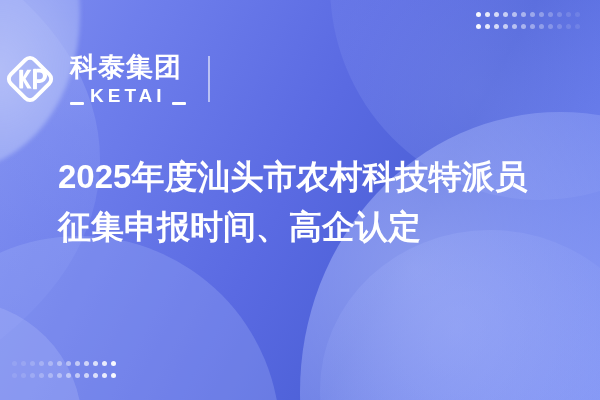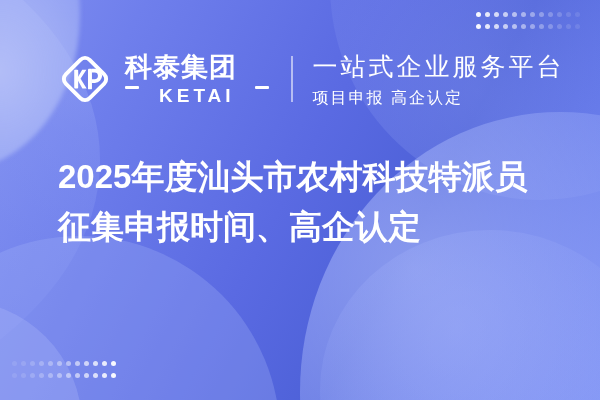--- a/index.html
+++ b/index.html
@@ -84,21 +84,20 @@
   #dots-bottomleft { bottom: 22px; left: 12px; gap: 0; }
   #dots-bottomleft .dot-col { gap: 7px; margin-right: 4px; }
 
   
   .header {
     position: absolute;
     left: 0; right: 0; top: 40px;
     height: 78px;
     display: flex;
     align-items: center;
-    padding-left: 55px;
   }
 
   .logo-mark {
     width: 60px; height: 60px;
     flex: 0 0 60px;
     display: block;
   }
 
   .logo-words {
     margin-left: 10px;
@@ -109,22 +108,22 @@
   .logo-cn {
     font-size: 27px;
     font-weight: bold;
     color: #ffffff;
     letter-spacing: 1px;
     line-height: 1.08;
     white-space: nowrap;
   }
   .logo-en-row {
     display: flex;
-    align-items: flex-start;
-    gap: 20px;
+    align-items: flex-end;
+    gap: 6px;
     margin-top: 3px;
   }
   .logo-rule { width: 14px; height: 3px; background: #ffffff; border-radius: 1px; }
   .logo-en {
     font-size: 19px;
     font-weight: bold;
     color: #ffffff;
     letter-spacing: 4px;
     line-height: 1;
     white-space: nowrap;
@@ -303,21 +302,17 @@
       <div class="logo-cn">科泰集团</div>
       <div class="logo-en-row">
         <span class="logo-rule"></span>
         <span class="logo-en">KETAI</span>
         <span class="logo-rule"></span>
       </div>
     </div>
 
     <div class="divider"></div>
 
-    <div class="taglines">
-      <div class="tagline-main">一站式企业服务平台</div>
-      <div class="tagline-sub">项目申报 高企认定</div>
-    </div>
   </div>
 
   <div class="title">2025年度汕头市农村科技特派员征集申报时间、高企认定</div>
 
 </div>
 
 </body></html>

